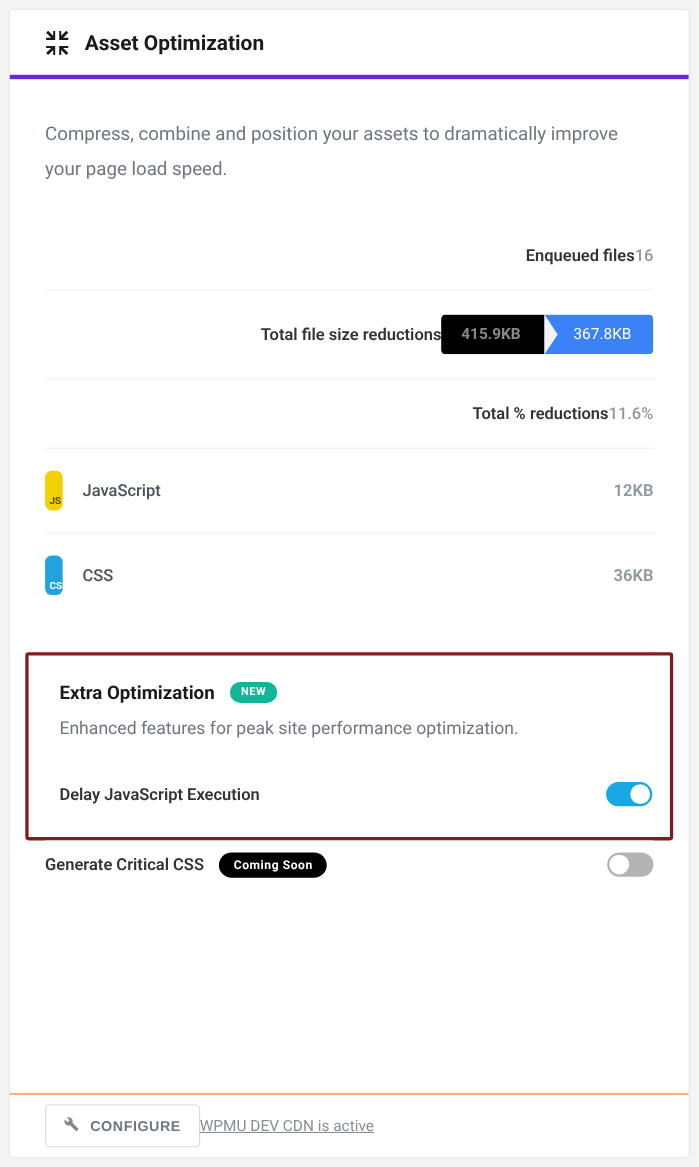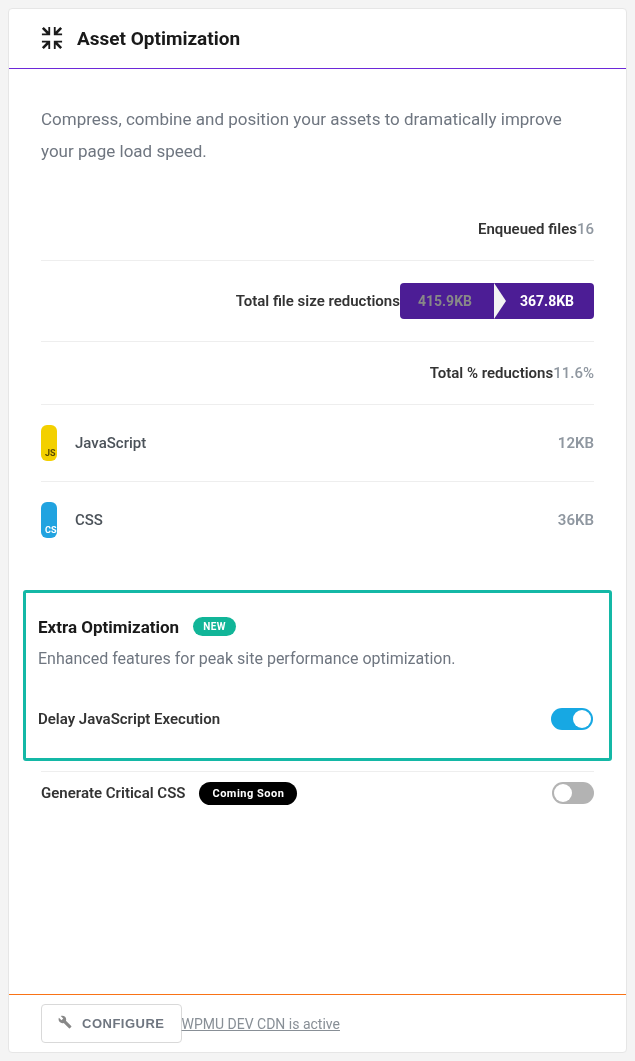--- a/index.html
+++ b/index.html
@@ -13,24 +13,24 @@
   .card {
     background: #fff;
     border: 1px solid #e6e6e6;
     border-radius: 4px;
     height: 100%;
     display: flex;
     flex-direction: column;
   }
   .card-header {
     display: flex;
-    align-items: flex-start;
+    align-items: center;
     gap: 14px;
     padding: 18px 32px;
-    border-bottom: 1px solid #6d28d9;
+    border-bottom: 4px solid #6d28d9;
   }
   .compress-icon {
     width: 22px;
     height: 22px;
     display: flex;
     flex-wrap: wrap;
   }
   .card-header h1 {
     font-size: 19px;
     font-weight: 700;
@@ -67,33 +67,33 @@
     font-weight: 500;
   }
   .size-pill {
     display: flex;
     align-items: stretch;
     height: 36px;
     border-radius: 4px;
     overflow: hidden;
   }
   .size-before {
-    background: #4c1d95;
+    background: #000000;
     color: #888;
     font-weight: 700;
     font-size: 14px;
     display: flex;
     align-items: center;
     padding: 0 22px 0 18px;
     position: relative;
   }
   .size-after {
-    background: #4c1d95;
+    background: #3b82f6;
     color: #fff;
-    font-weight: 700;
+    font-weight: 400;
     font-size: 14px;
     display: flex;
     align-items: center;
     padding: 0 20px 0 26px;
     position: relative;
   }
   .size-after::before {
     content: "";
     position: absolute;
     left: 0;
@@ -135,24 +135,24 @@
     font-size: 15px;
     color: #4b5259;
     font-weight: 500;
   }
   .asset-size {
     font-size: 15px;
     color: #8f97a0;
     font-weight: 600;
   }
   .highlight-box {
-    border: 3px solid #14b8a6;
+    border: 3px solid #7f1d1d;
     border-radius: 3px;
-    padding: 24px 16px 6px 12px;
-    margin: 32px -18px 10px -18px;
+    padding: 24px 16px 6px 28px;
+    margin: 32px -18px 0 -18px;
   }
   .extra-header {
     display: flex;
     align-items: center;
     gap: 14px;
     margin-bottom: 12px;
   }
   .extra-header h2 {
     font-size: 17px;
     font-weight: 700;

